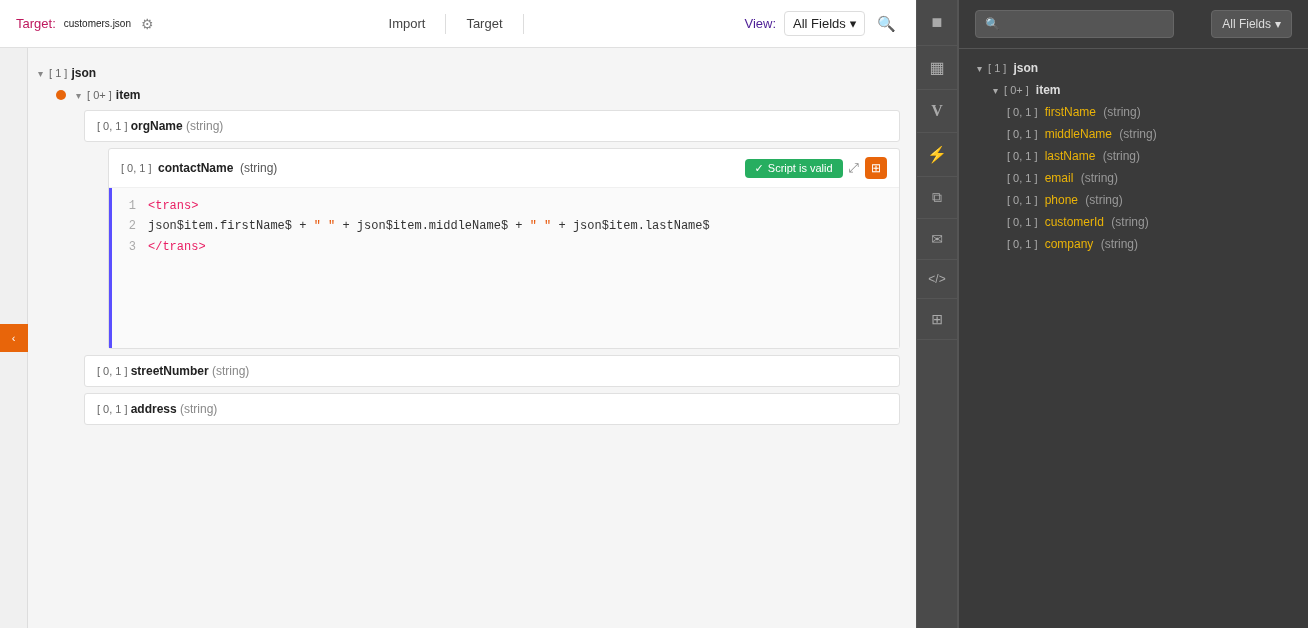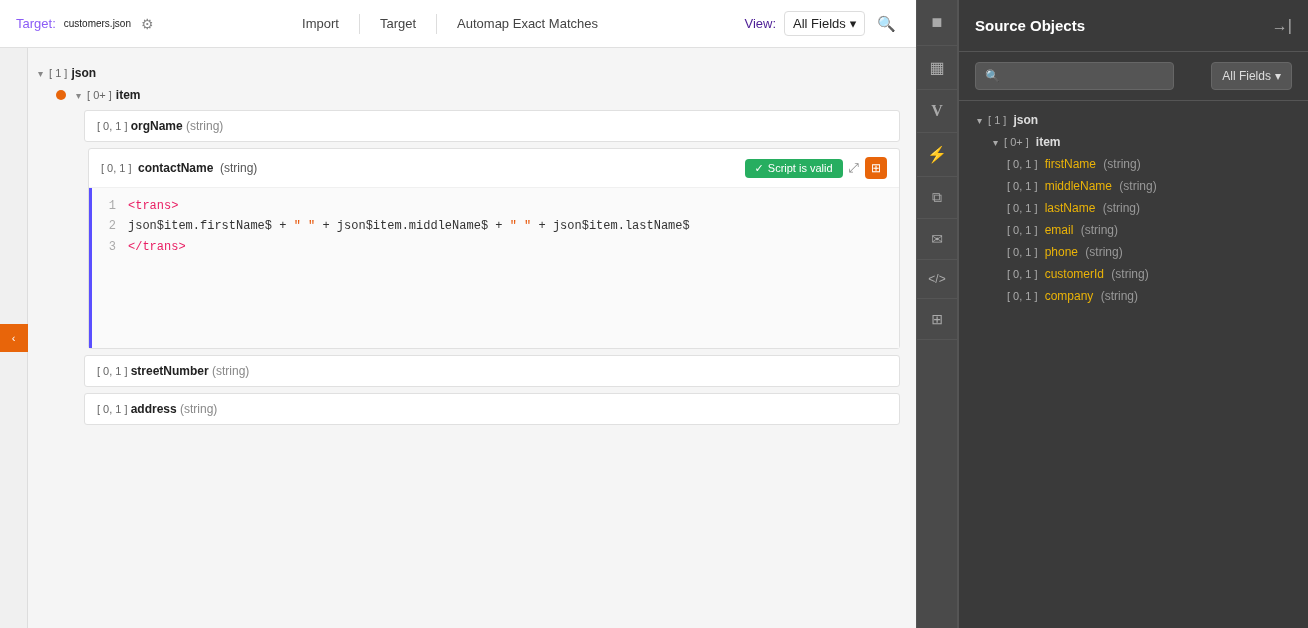--- a/index.html
+++ b/index.html
@@ -12,21 +12,21 @@
     .header { background: white; border-bottom: 1px solid #e0e0e0; display: flex; align-items: center; padding: 0 16px; height: 52px; gap: 12px; }
     .app-title { font-size: 15px; font-weight: 600; color: #222; }
     .last-saved { display: flex; align-items: center; gap: 6px; color: #666; font-size: 12px; }
     .header-spacer { flex: 1; }
     .header-actions { display: flex; align-items: center; gap: 4px; border: 1px solid #ccc; border-radius: 4px; padding: 4px 6px; }
     .header-icon-btn { background: none; border: none; cursor: pointer; color: #555; padding: 2px 5px; font-size: 14px; border-radius: 3px; }
     .header-icon-btn.close { color: #888; }
 
     
     .toolbar { background: white; border-bottom: 1px solid #e0e0e0; display: flex; align-items: center; padding: 8px 16px; gap: 8px; height: 48px; }
-    .target-label { color: #8b5cf6; font-size: 13px; }
+    .target-label { color: #be185d; font-size: 13px; }
     .target-file { color: #222; font-weight: 500; font-size: 10px; }
     .gear-btn { background: none; border: none; cursor: pointer; color: #888; font-size: 14px; padding: 2px; }
     .toolbar-spacer { flex: 1; }
     .toolbar-sep { width: 1px; background: #ddd; height: 20px; }
     .toolbar-btn { background: none; border: none; cursor: pointer; color: #444; font-size: 13px; padding: 4px 12px; }
     .view-label { color: #4c1d95; font-size: 13px; }
     .view-dropdown { display: flex; align-items: center; gap: 4px; cursor: pointer; color: #222; font-size: 13px; padding: 4px 8px; border: 1px solid #ddd; border-radius: 4px; background: white; }
     .view-search-btn { background: none; border: none; cursor: pointer; color: #666; font-size: 15px; padding: 4px; }
 
     
@@ -45,21 +45,21 @@
     .bracket-label { color: #666; font-size: 11px; }
     .node-name { font-weight: 600; color: #222; }
     .orange-dot { width: 10px; height: 10px; background: #e8650a; border-radius: 50%; display: inline-block; margin-right: 4px; flex-shrink: 0; }
 
     
     .field-row { background: white; border: 1px solid #e0e0e0; border-radius: 3px; padding: 8px 12px; margin-bottom: 6px; margin-left: 48px; font-size: 12px; color: #555; display: flex; align-items: center; }
     .field-row .field-name { font-weight: 600; color: #222; text-align: right; }
     .field-row .field-type { color: #888; }
 
     
-    .script-row { background: white; border: 1px solid #e0e0e0; border-radius: 3px; margin-bottom: 6px; margin-left: 52px; }
+    .script-row { background: white; border: 1px solid #e0e0e0; border-radius: 3px; margin-bottom: 6px; margin-left: 72px; }
     .script-row-header { padding: 8px 12px; font-size: 12px; color: #555; display: flex; align-items: center; justify-content: space-between; border-bottom: 1px solid #f0f0f0; }
     .script-row-header .field-name { font-weight: 600; color: #222; }
     .script-header-actions { display: flex; gap: 6px; align-items: center; }
     .expand-icon-btn { background: none; border: none; cursor: pointer; color: #888; font-size: 13px; }
     .orange-script-btn { background: #e8650a; border: none; cursor: pointer; color: white; border-radius: 4px; width: 22px; height: 22px; font-size: 12px; display: flex; align-items: center; justify-content: center; }
     .script-valid-badge { background: #27ae60; color: white; border-radius: 4px; padding: 3px 10px; font-size: 11px; display: flex; align-items: center; gap: 4px; }
     .script-editor { padding: 0; }
     .script-editor-inner { border-left: 3px solid #5a4fff; padding: 8px 12px; font-family: 'Courier New', monospace; font-size: 12px; color: #333; background: #fafafa; min-height: 160px; }
     .code-line { display: flex; gap: 12px; line-height: 1.7; }
     .line-num { color: #aaa; min-width: 12px; text-align: right; }
@@ -110,21 +110,20 @@
 
   <div class="toolbar">
     <span class="target-label">Target:</span>
     <span class="target-file">customers.json</span>
     <button class="gear-btn">⚙</button>
     <div class="toolbar-spacer"></div>
     <button class="toolbar-btn">Import</button>
     <div class="toolbar-sep"></div>
     <button class="toolbar-btn">Target</button>
     <div class="toolbar-sep"></div>
-    <button class="toolbar-btn">Automap Exact Matches</button>
     <div class="toolbar-spacer"></div>
     <span class="view-label">View:</span>
     <div class="view-dropdown">
       <span>All Fields</span>
       <span>▾</span>
     </div>
     <button class="view-search-btn">🔍</button>
   </div>
 
   <div class="content-wrapper">
@@ -208,24 +207,20 @@
   <button class="right-icon-btn" style="font-size:16px;">▦</button>
   <button class="right-icon-btn" style="font-size:16px; font-weight:bold; font-family:serif;">V</button>
   <button class="right-icon-btn" style="font-size:16px;">⚡</button>
   <button class="right-icon-btn" style="font-size:14px;">⧉</button>
   <button class="right-icon-btn" style="font-size:14px;">✉</button>
   <button class="right-icon-btn" style="font-size:12px;">&lt;/&gt;</button>
   <button class="right-icon-btn" style="font-size:14px;">⊞</button>
 </div>
 
 <div class="right-panel">
-  <div class="rp-header">
-    <span class="rp-title">Source Objects</span>
-    <button class="rp-close-btn">→|</button>
-  </div>
 
   <div class="rp-search">
     <div class="rp-search-wrapper">
       <span class="rp-search-icon">🔍</span>
       <input class="rp-search-input" type="text" placeholder="" style="">
     </div>
     <button class="rp-filter-btn">
       <span>All Fields</span>
       <span>▾</span>
     </button>

